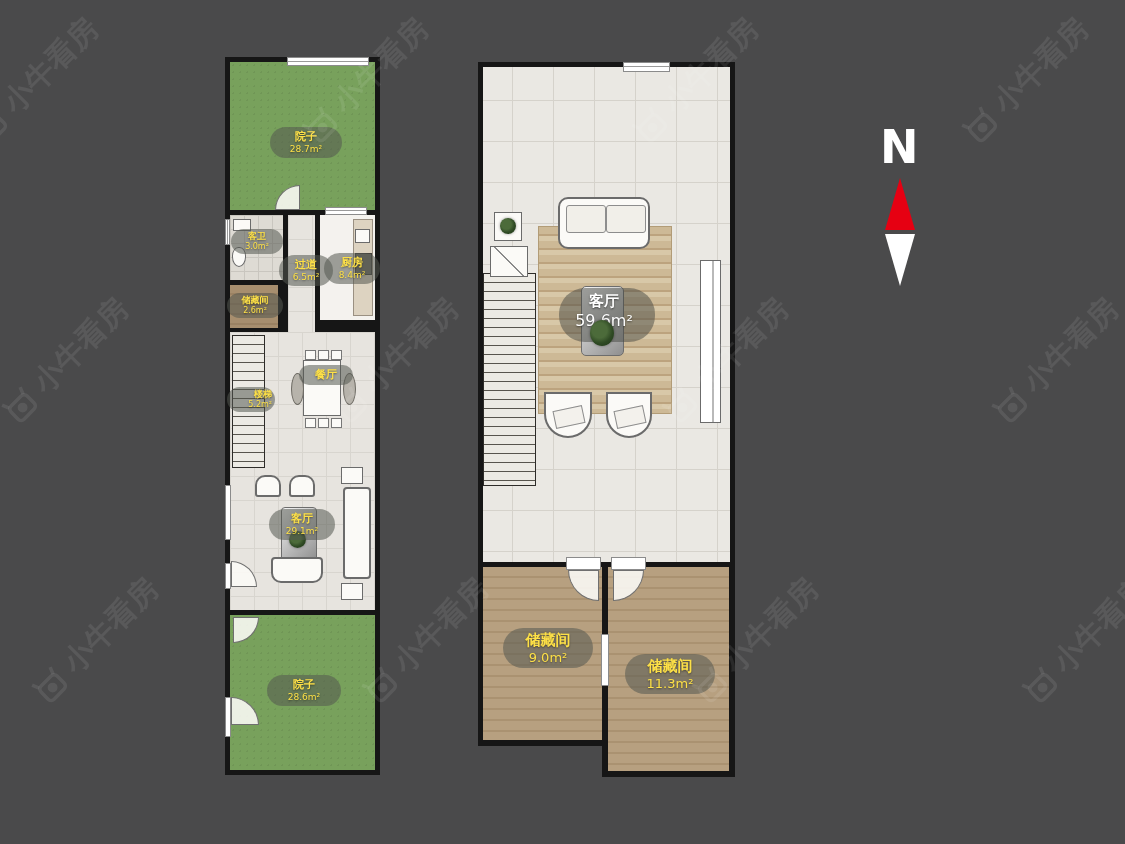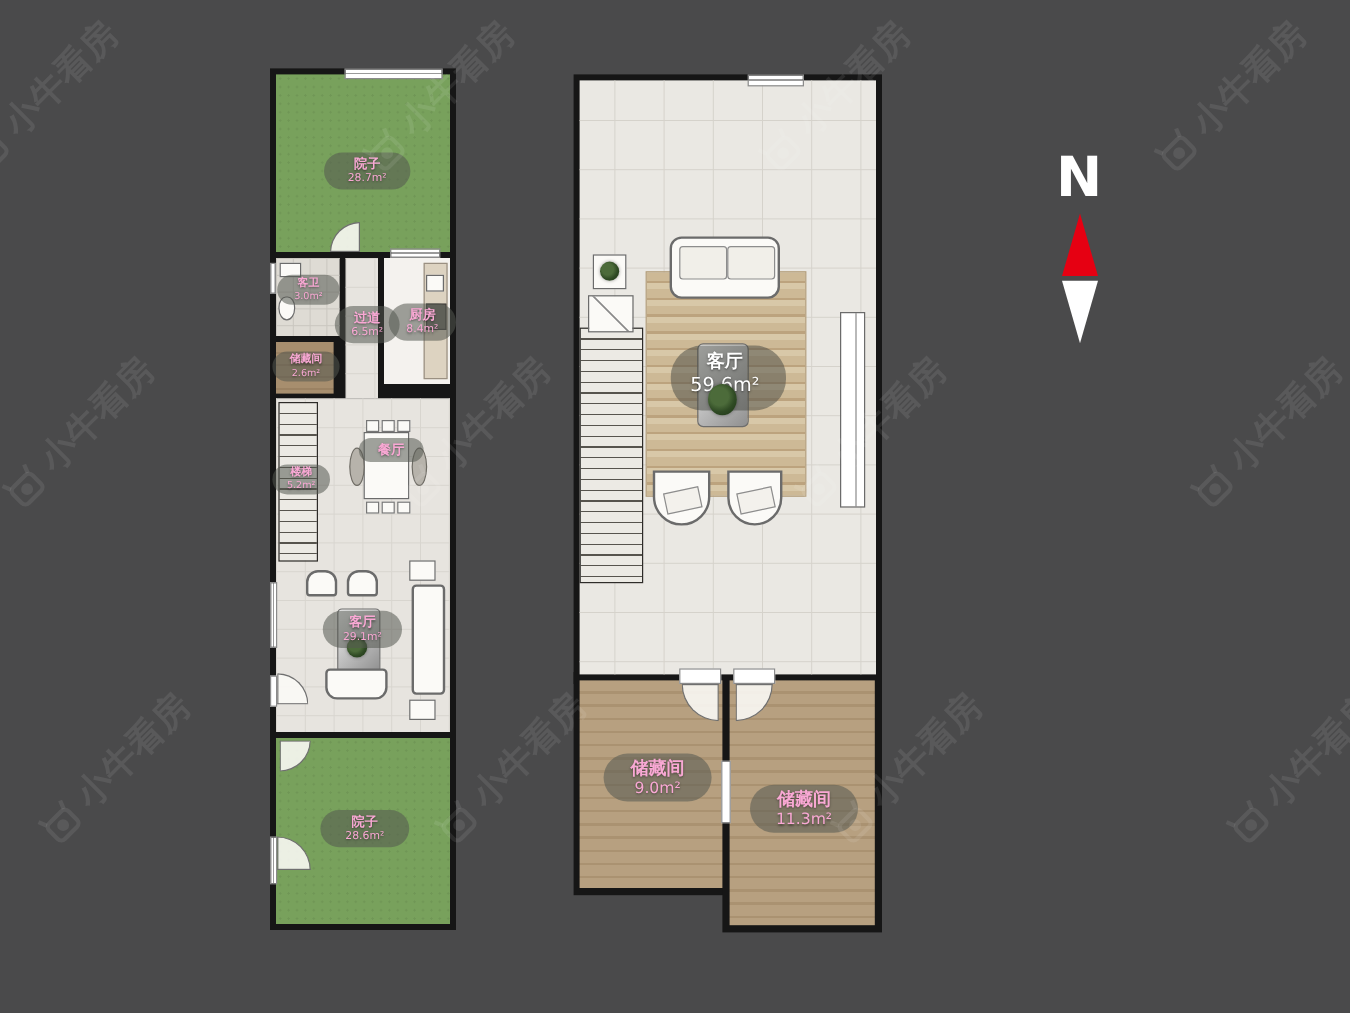--- a/index.html
+++ b/index.html
@@ -15,21 +15,21 @@
   .whiteFloor{background:#f4f2ee;}
   .wood{background:repeating-linear-gradient(180deg,#b7a080 0 9px,#aa9271 9px 11px);}
   .wood2{background:repeating-linear-gradient(180deg,#a78e6e 0 8px,#9b8263 8px 10px);}
   .rug{background:repeating-linear-gradient(180deg,#cdb996 0 7px,#bca37e 7px 9px,#d8c8a8 9px 14px);border:1px solid #b29c77;}
   .stairs{background:repeating-linear-gradient(180deg,#eceae4 0 8px,#57544d 8px 9px);border:1px solid #2e2c29;box-sizing:border-box;}
   .opening{position:absolute;background:#fff;border:1px solid #8b8b8b;box-sizing:border-box;}
   .opening.win{background:linear-gradient(180deg,#fff 0 40%,#9a9a9a 40% 55%,#fff 55% 100%);}
   .opening.winV{background:linear-gradient(90deg,#fff 0 40%,#9a9a9a 40% 55%,#fff 55% 100%);}
   .arc{position:absolute;background:rgba(252,251,247,0.88);border:1px solid #6f6f6f;box-sizing:border-box;}
   .furn{position:absolute;background:#fbfaf7;border:2px solid #6b6b6b;box-sizing:border-box;}
-  .pill{position:absolute;background:rgba(84,88,80,0.55);border-radius:16px;color:#f9a8d4;text-align:center;
+  .pill{position:absolute;background:rgba(84,88,80,0.55);border-radius:16px;color:#fde047;text-align:center;
         padding:3px 5px;z-index:30;}
   .pill .rname{font-size:11px;font-weight:bold;line-height:1.25;text-shadow:0 1px 2px rgba(0,0,0,.45);}
   .pill .rarea{font-size:9px;line-height:1.2;text-shadow:0 1px 2px rgba(0,0,0,.45);}
   .pill.st .rname{font-size:15px;}
   .pill.st .rarea{font-size:13px;}
   .pill.lg{background:rgba(70,72,66,0.5);}
   .plantdot{position:absolute;border-radius:50%;background:radial-gradient(circle at 40% 40%,#4c6b3a 0 35%,#2f4a24 60%,#1d3315 100%);box-shadow:0 0 3px rgba(0,0,0,.4);}
   .wmLayer{position:absolute;left:0;top:0;width:1125px;height:844px;z-index:40;pointer-events:none;overflow:hidden;}
   .wm{position:absolute;display:flex;align-items:center;gap:8px;transform:rotate(-45deg);
       color:rgba(255,255,255,0.085);font-size:30px;font-weight:bold;white-space:nowrap;}
@@ -105,21 +105,21 @@
       <div class="rarea" style="font-size:8px;">2.6m²</div>
     </div>
     <div class="pill" style="left:54px;top:198px;width:44px;">
       <div class="rname">过道</div>
       <div class="rarea">6.5m²</div>
     </div>
     <div class="pill" style="left:99px;top:196px;width:46px;">
       <div class="rname">厨房</div>
       <div class="rarea">8.4m²</div>
     </div>
-    <div class="pill" style="left:2px;top:330px;width:42px;padding:2px 3px;">
+    <div class="pill" style="left:2px;top:330px;width:42px;padding:2px 3px;text-align:right;">
       <div class="rname" style="font-size:9px;">楼梯</div>
       <div class="rarea" style="font-size:8px;">5.2m²</div>
     </div>
     <div class="pill" style="left:74px;top:308px;width:44px;">
       <div class="rname">餐厅</div>
       <div class="rarea"></div>
     </div>
     <div class="pill" style="left:44px;top:452px;width:56px;">
       <div class="rname">客厅</div>
       <div class="rarea">29.1m²</div>

